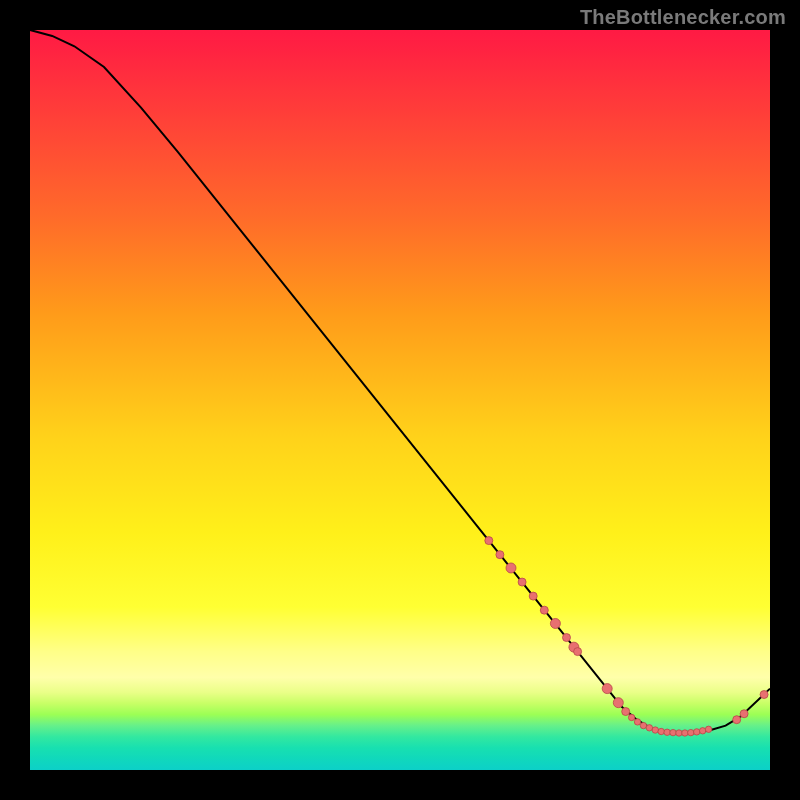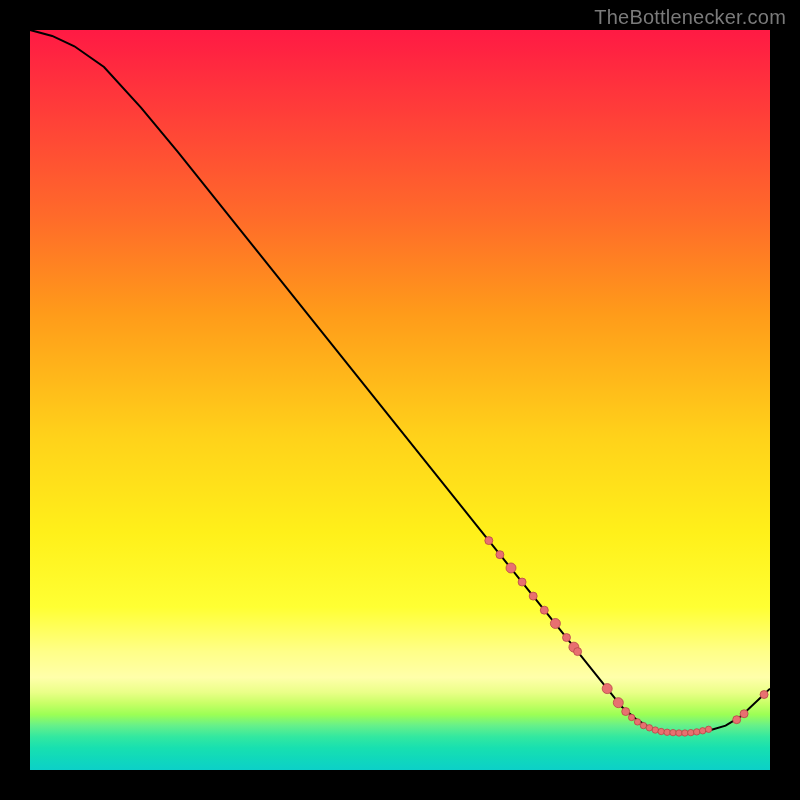--- a/index.html
+++ b/index.html
@@ -51,20 +51,21 @@
     overflow: visible;
   }
   .watermark {
     position: absolute;
     top: 6px;
     right: 14px;
     font-family: Arial, Helvetica, sans-serif;
     font-size: 20px;
     color: #7a7a7a;
     letter-spacing: 0.2px;
+    font-weight: bold;
   }
 </style>
 </head>
 <body>
 <div class="frame">
 
   <div class="plot"></div>
 
   <svg class="overlay" viewBox="0 0 740 740">
     <g id="curve-group">

